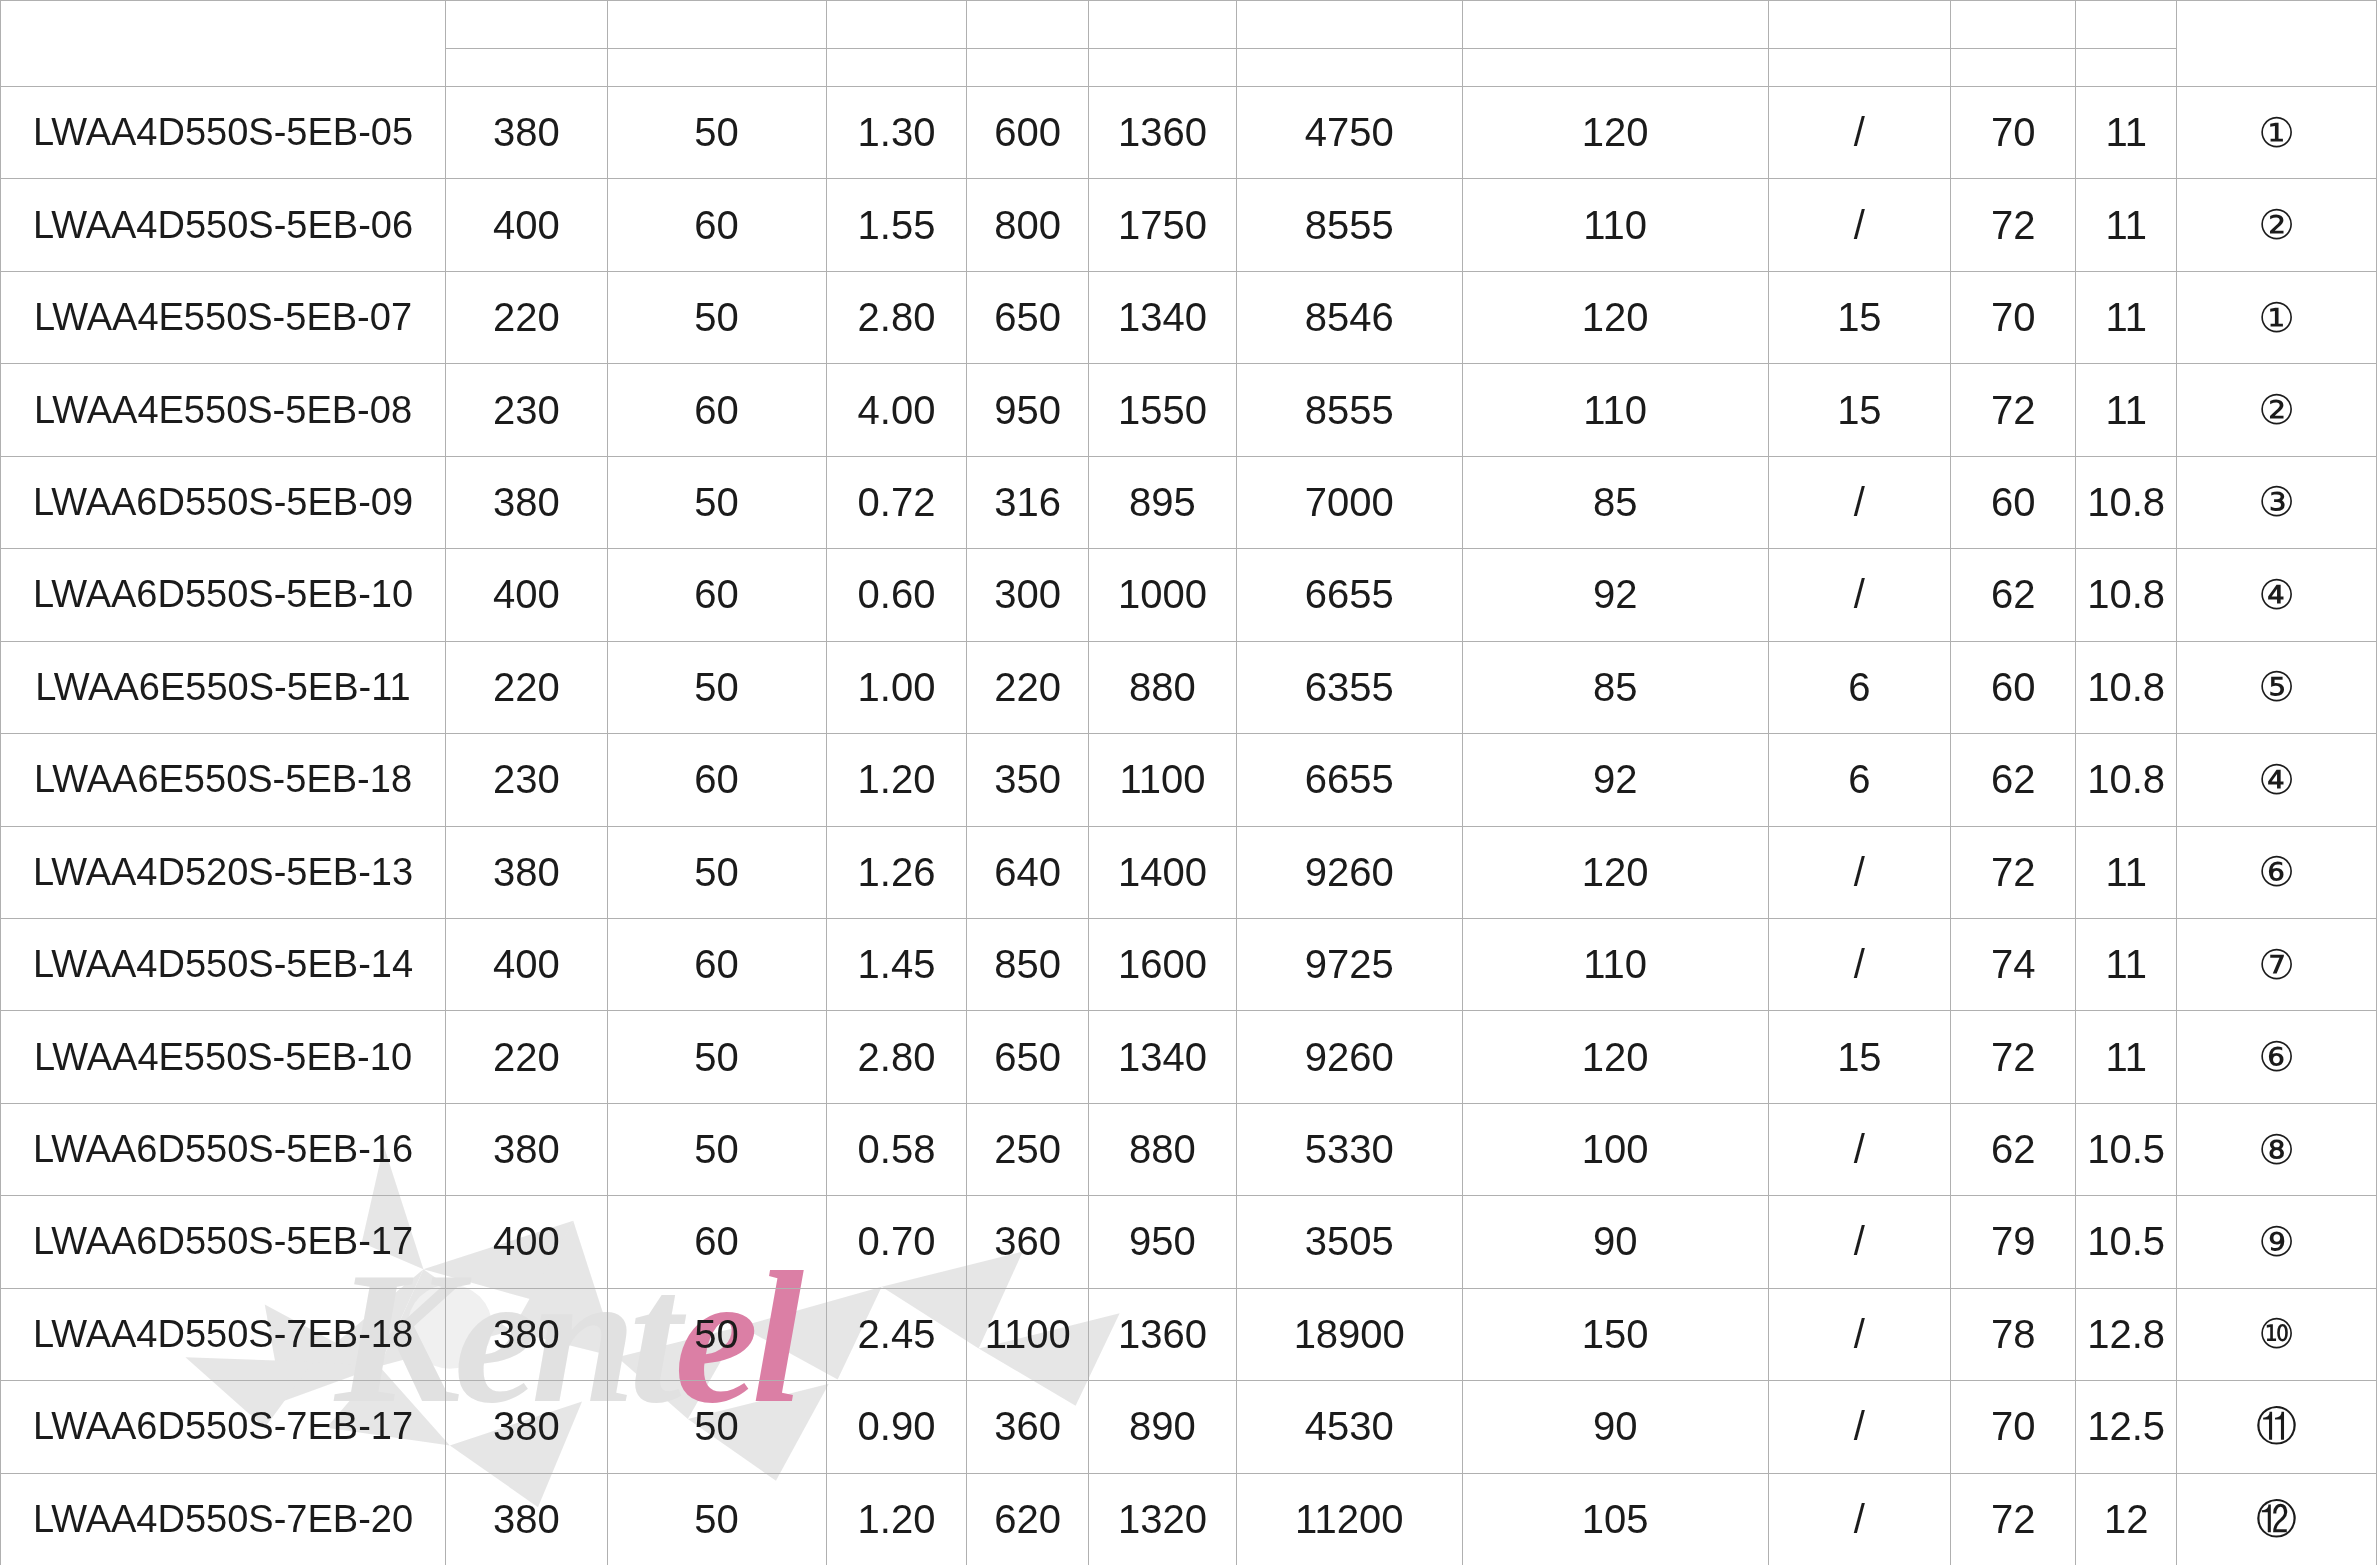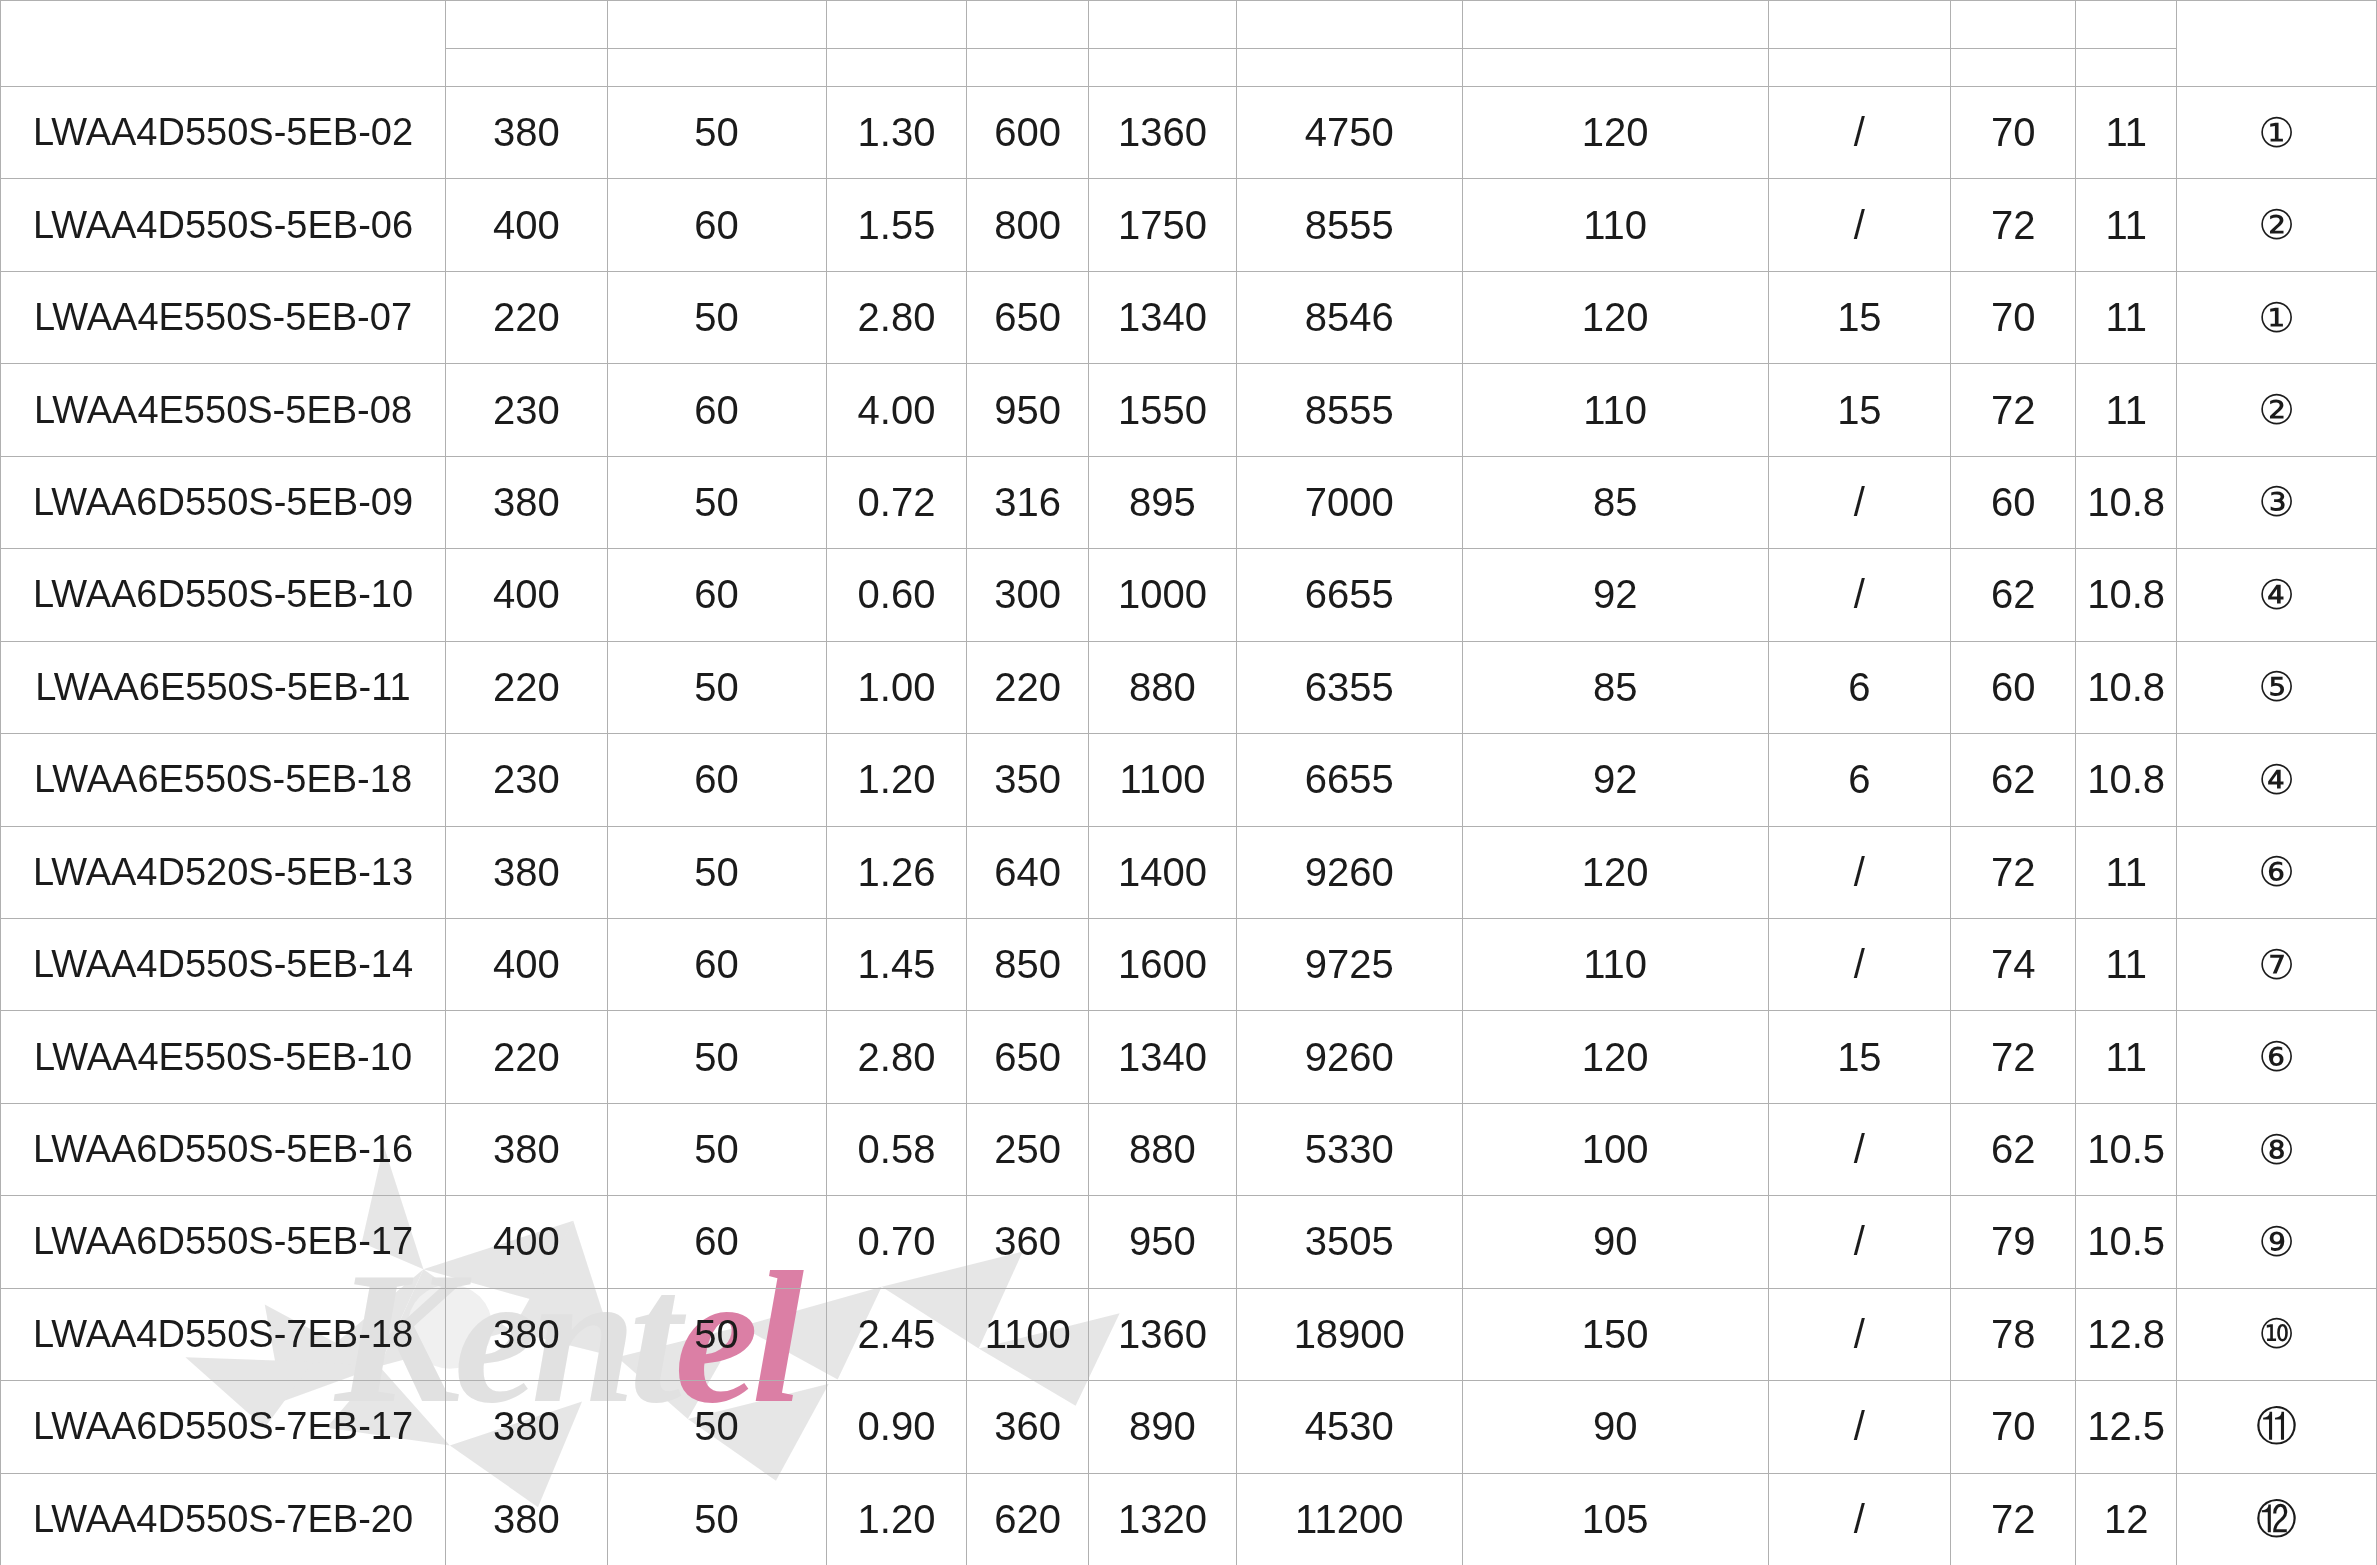--- a/index.html
+++ b/index.html
@@ -167,21 +167,21 @@
       <th class="h-unit-narrow">m³/h(Max)</th>
       <th class="h-unit">Pa(Max)</th>
       <th class="h-unit">uF</th>
       <th class="h-unit">dB(A)</th>
       <th class="h-unit">kg</th>
     </tr>
   </thead>
 
   <tbody id="table-body">
       <tr>
-        <td class="c-model">LWAA4D550S-5EB-02</td>
+        <td class="c-model">LWAA4D550S-5EB-05</td>
         <td>380</td>
         <td>50</td>
         <td>1.30</td>
         <td>600</td>
         <td>1360</td>
         <td>4750</td>
         <td>120</td>
         <td class="c-slash">/</td>
         <td>70</td>
         <td>11</td>

